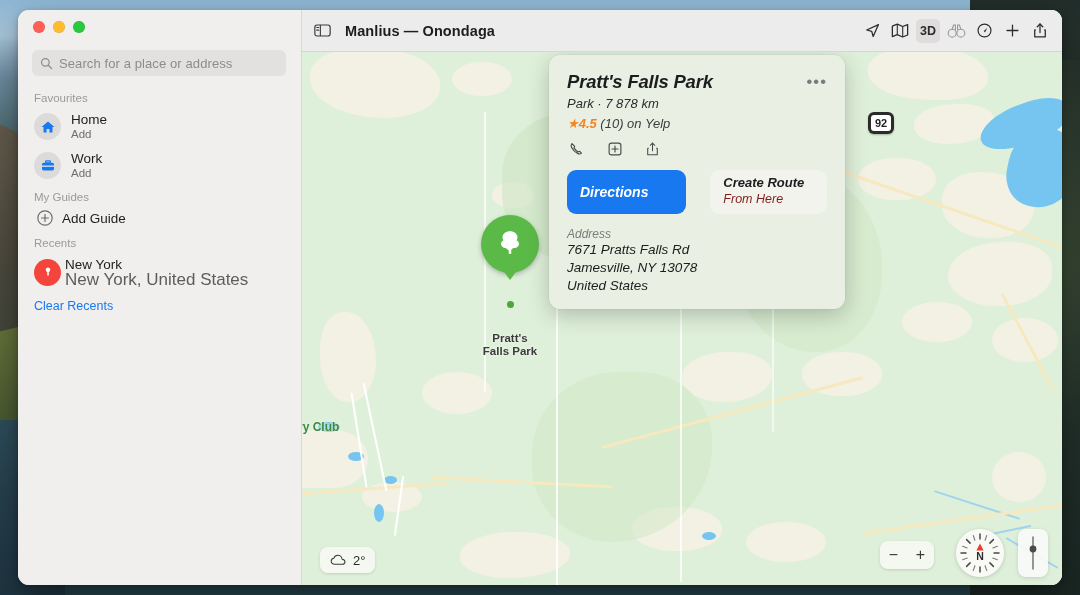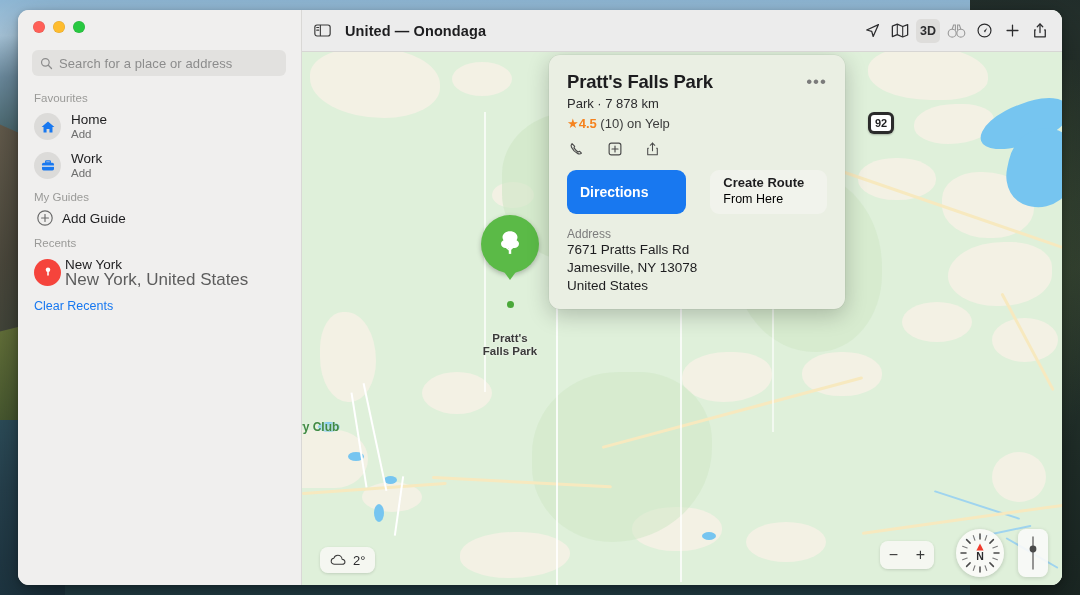--- a/index.html
+++ b/index.html
@@ -251,20 +251,21 @@
     position: absolute;
     left: 247px; top: 3px;
     width: 296px;
     background: #eaefe3;
     border-radius: 11px;
     box-shadow: 0 6px 22px rgba(0,0,0,.22), 0 0 0 .5px rgba(0,0,0,.07);
     z-index: 15;
     padding: 16px 18px 14px 18px;
     box-sizing: border-box;
     backdrop-filter: blur(8px);
+    font-style: italic;
   }
   .card-title-row { display: flex; align-items: flex-start; }
   .card-title {
     font-size: 18.5px; font-weight: 700; color: #1d1d1f;
     line-height: 22px; flex: 1;
     letter-spacing: -.2px;
   }
   .card-more {
     font-size: 17px; color: #7b7b7b; line-height: 14px;
     letter-spacing: 1px; margin-top: 4px;
@@ -289,21 +290,21 @@
     padding-left: 13px;
     box-sizing: border-box;
     font-size: 14px; font-weight: 700;
   }
   .btn-create {
     background: #f1f3ec; border-radius: 9px;
     width: 127px; height: 44px;
     padding: 5px 0 0 13px; box-sizing: border-box;
   }
   .btn-create .l1 { font-size: 13px; font-weight: 700; color: #1d1d1f; line-height: 16px; }
-  .btn-create .l2 { font-size: 12.5px; color: #000000; line-height: 16px; }
+  .btn-create .l2 { font-size: 12.5px; color: #7f1d1d; line-height: 16px; }
 
   .photo-strip {
     margin-top: 12px;
     display: flex; gap: 2px;
     height: 130px;
     border-radius: 6px; overflow: hidden;
     position: relative;
   }
   .photo-main {
     flex: 1 1 auto; position: relative;
@@ -484,21 +485,21 @@
 
     <div id="titlebar">
       <span class="sb-toggle">
         <svg width="17" height="15" viewBox="0 0 20 17">
           <rect x="1" y="2" width="18" height="13" rx="2.6" fill="none" stroke="#3a3a3a" stroke-width="1.4"></rect>
           <line x1="7.5" y1="2" x2="7.5" y2="15" stroke="#3a3a3a" stroke-width="1.3"></line>
           <rect x="2.6" y="4.4" width="3.6" height="1.3" rx=".6" fill="#3a3a3a"></rect>
           <rect x="2.6" y="7.4" width="3.6" height="1.3" rx=".6" fill="#3a3a3a"></rect>
         </svg>
       </span>
-      <span class="wtitle">United — Onondaga</span>
+      <span class="wtitle">Manlius — Onondaga</span>
 
       <span class="tb-right">
         <span class="tb-btn">
           <svg width="17" height="17" viewBox="0 0 20 20">
             <path d="M17 3 L3.2 9.4 L9.1 11.1 L10.8 17 Z" fill="none" stroke="#2c2c2e" stroke-width="1.5" stroke-linejoin="round"></path>
           </svg>
         </span>
         <span class="tb-btn">
           <svg width="18" height="17" viewBox="0 0 20 18">
             <path d="M1.5 4.2 L7 2 L13 4.6 L18.5 2.4 V14 L13 16.2 L7 13.6 L1.5 15.8 Z" fill="none" stroke="#2c2c2e" stroke-width="1.4" stroke-linejoin="round"></path>

